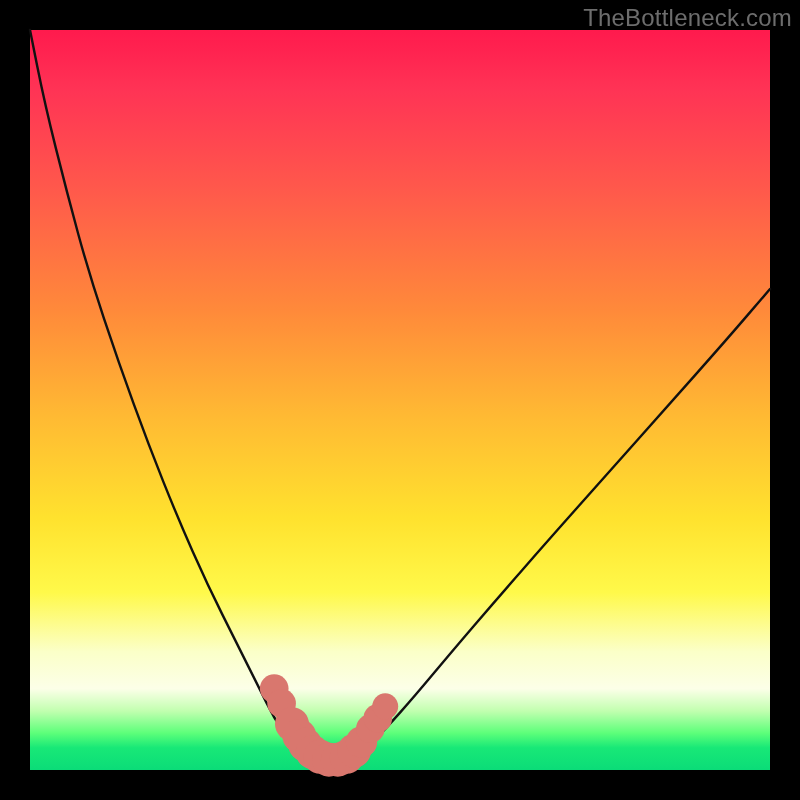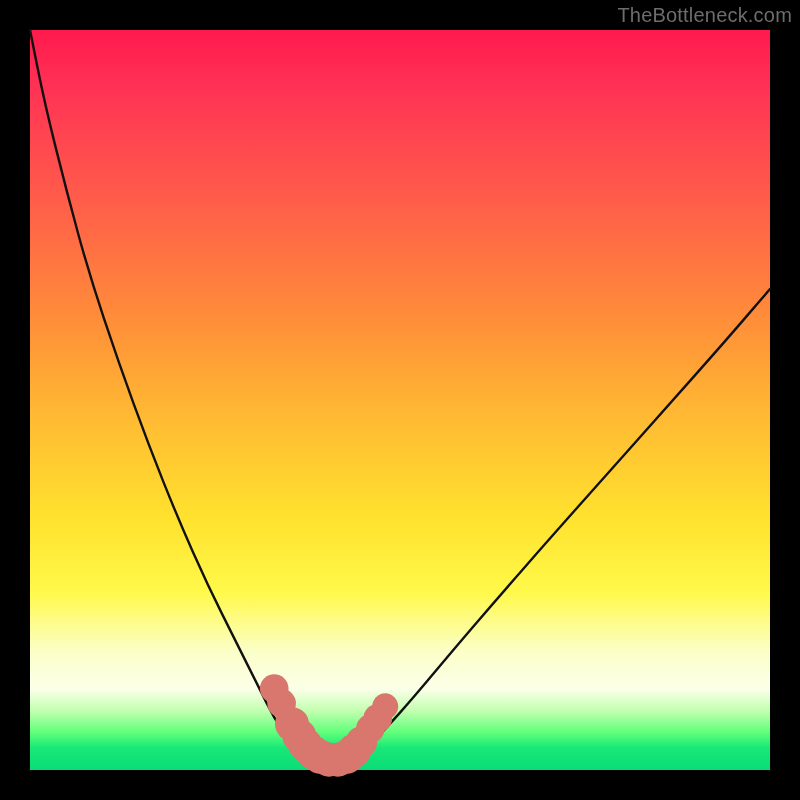--- a/index.html
+++ b/index.html
@@ -41,21 +41,21 @@
       #5dff7a 95%,
       #18e877 97%,
       #0bdc78 100%
     );
   }
   .watermark {
     position: absolute;
     top: 4px;
     right: 8px;
     color: #6d6d6d;
-    font-size: 20px;
+    font-size: 24px;
     font-weight: 500;
     letter-spacing: 0.2px;
     z-index: 20;
   }
   svg.curves {
     position: absolute;
     left: 0;
     top: 0;
     width: 740px;
     height: 740px;

